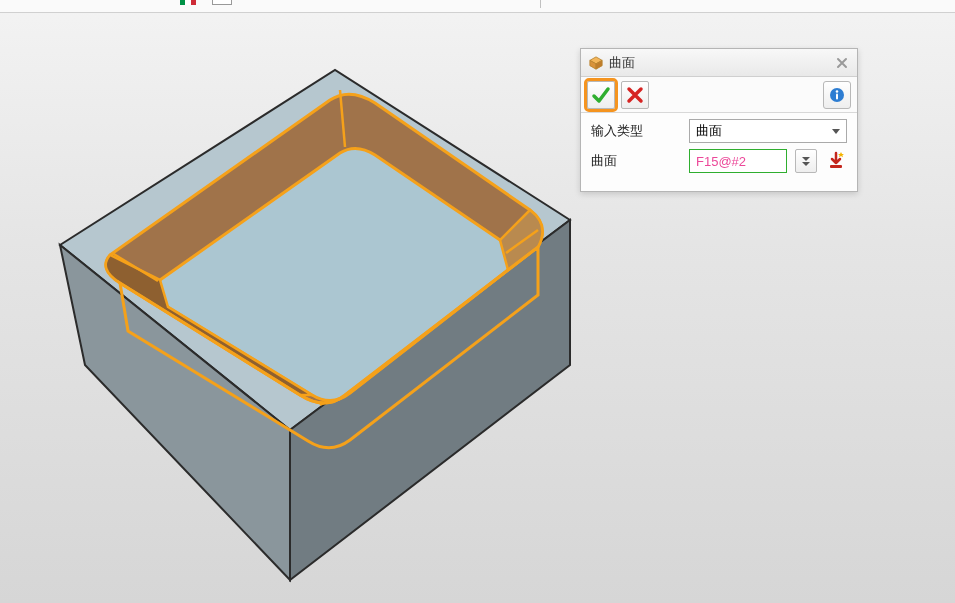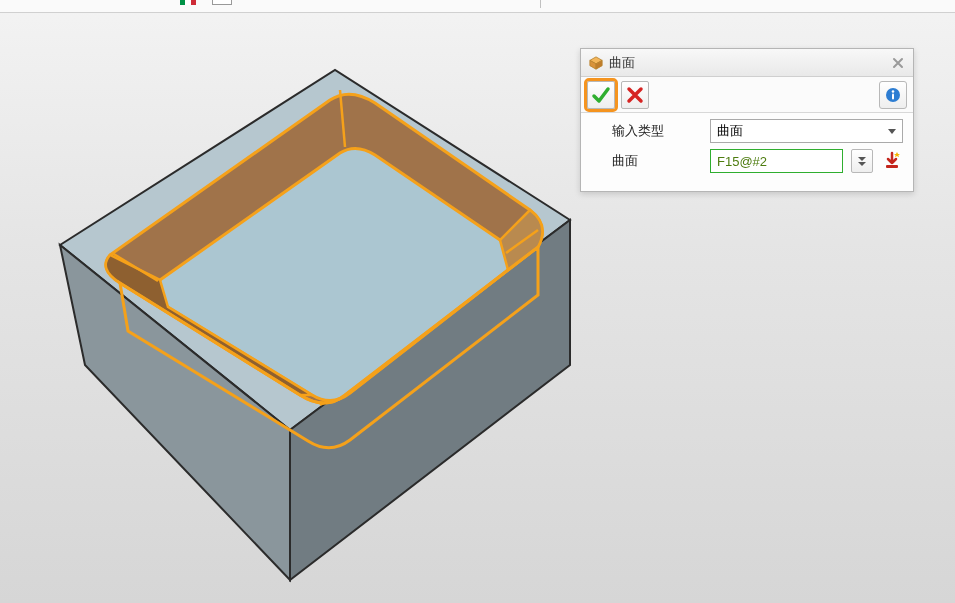--- a/index.html
+++ b/index.html
@@ -29,21 +29,21 @@
   .model-svg {
     position: absolute;
     left: 40px; top: 35px;
     width: 580px; height: 570px;
   }
 
   
   .panel {
     position: absolute;
     left: 580px; top: 48px;
-    width: 334px;
+    width: 278px;
     background: #fdfdfd;
     border: 1px solid #b5b5b5;
     box-shadow: 0 2px 6px rgba(0,0,0,0.15);
   }
   .panel-header {
     height: 28px;
     background: linear-gradient(to bottom,#f8f8f8,#e9e9e9);
     border-bottom: 1px solid #cfcfcf;
     display: flex; align-items: center;
     padding: 0 8px;
@@ -93,36 +93,36 @@
     width:0; height:0;
     border-left:5px solid transparent;
     border-right:5px solid transparent;
     border-top:6px solid #555;
     margin-right:2px;
   }
   .section-body { padding: 6px 10px 12px 10px; }
   .form-row {
     display:flex; align-items:center; margin-bottom:6px; gap:8px;
   }
-  .form-row .label { width: 90px; color:#222;margin-left:21px;}
+  .form-row .label { width: 90px; color:#222;}
   .select-box {
     flex:1; height:24px; border:1px solid #aaa; background:#fff;
     display:flex; align-items:center; padding:0 6px;
     position:relative;
     cursor:pointer;
   }
   .select-box .caret {
     position:absolute; right:6px; top:9px;
     width:0;height:0;
     border-left:4px solid transparent;border-right:4px solid transparent;border-top:5px solid #555;
   }
   .input-box {
     flex:1; height:24px; border:1px solid #2fae2f;
     background:#fff; padding:0 6px; display:flex; align-items:center;
-    color:#4d7c0f;
+    color:#ec4899;
   }
   .icon-btn-sm {
     width:22px; height:24px;
     border:1px solid #b8b8b8;
     background:linear-gradient(to bottom,#fff,#eee);
     display:flex; align-items:center; justify-content:center;
     cursor:pointer;
     border-radius:2px;
   }
   .dbl-caret {

